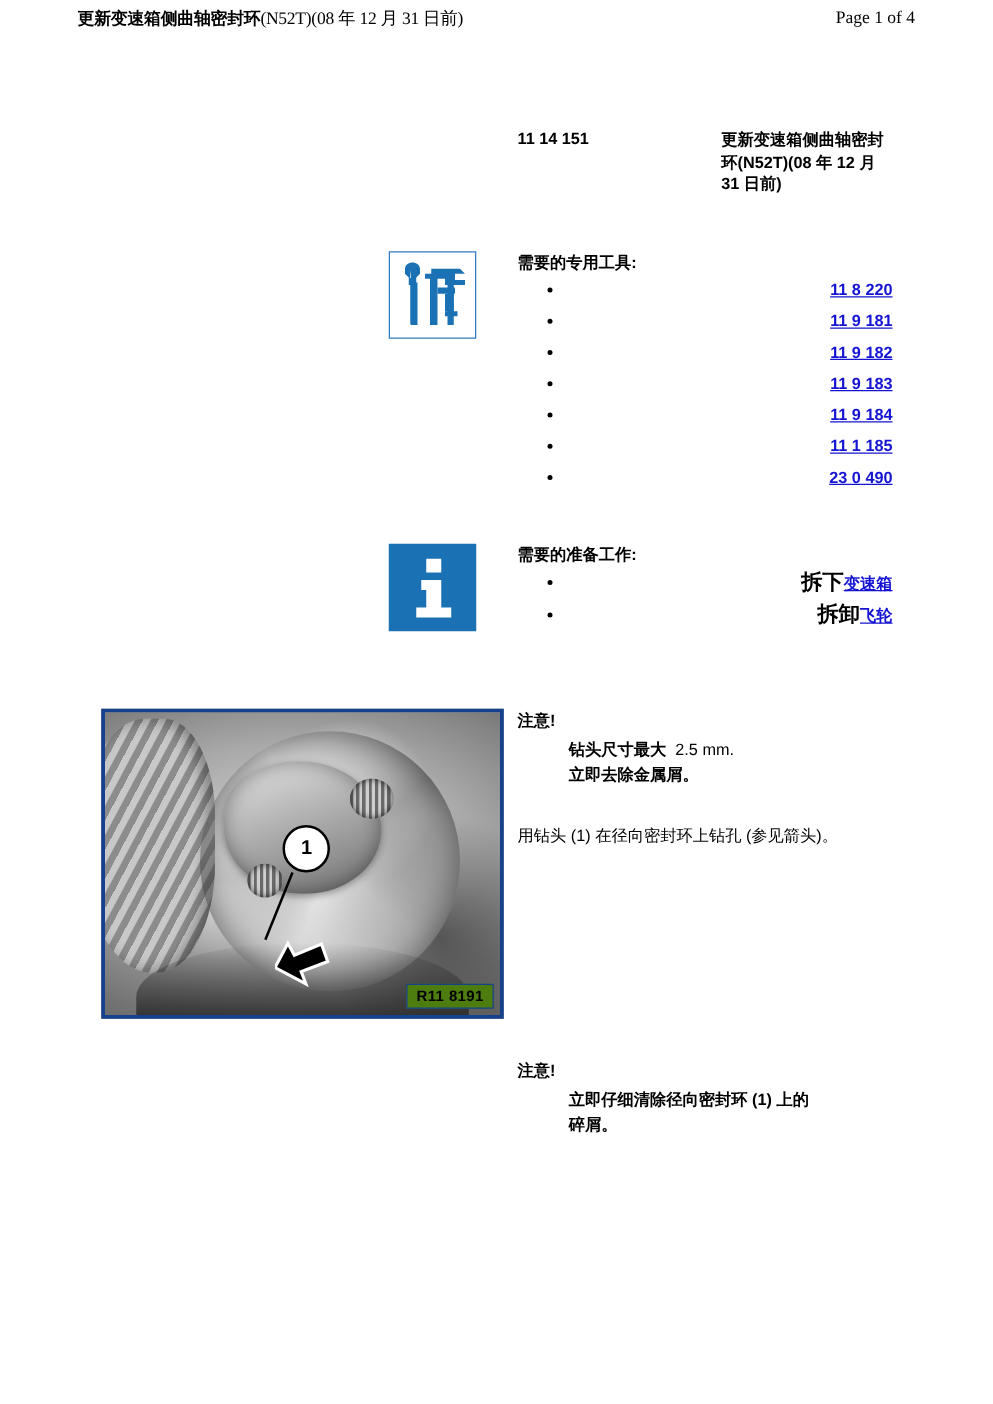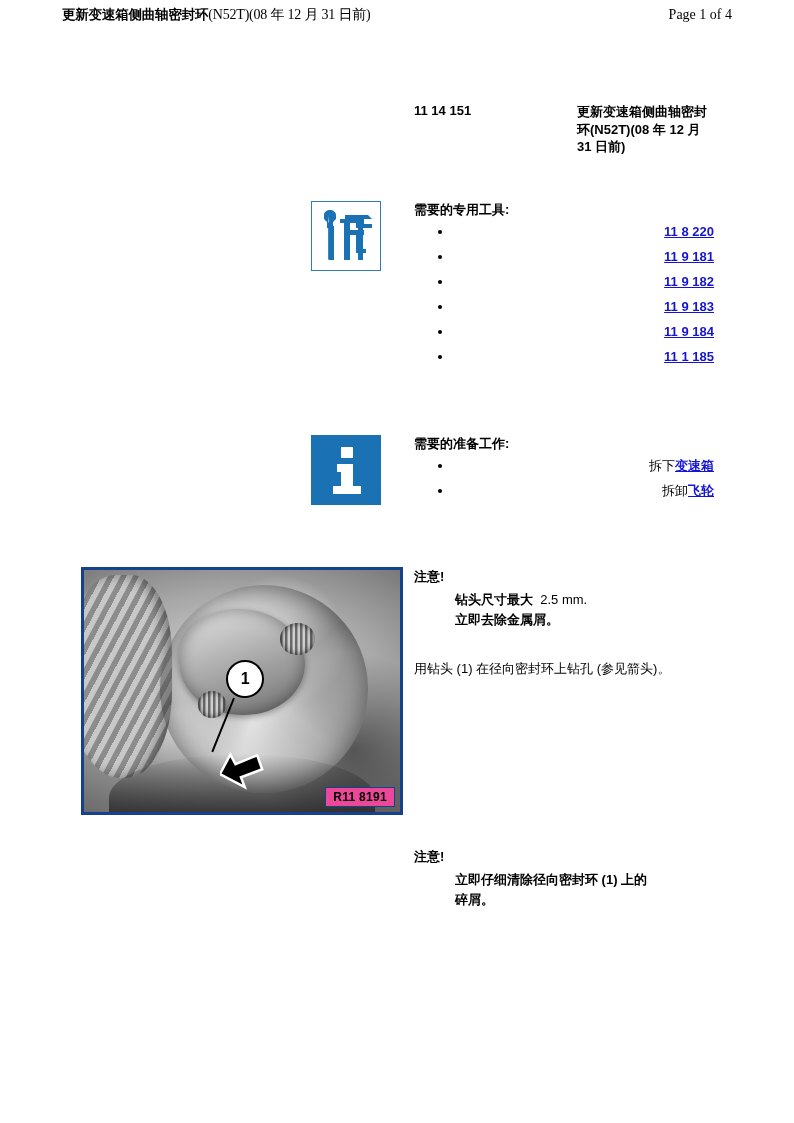--- a/index.html
+++ b/index.html
@@ -128,22 +128,22 @@
     border-radius: 50%;
     background: #000000;
   }
   a.doclink {
     color: #1414d2;
     text-decoration: underline;
     font-weight: bold;
     font-size: 13px;
   }
   .prep-item {
-    font-weight: normal;
-    font-size: 13px;
+    font-weight: bold;
+    font-size: 17px;
     color: #000000;
   }
 
   
   .figure {
     position: absolute;
     left: 81px;
     top: 567px;
     width: 322px;
     height: 248px;
@@ -247,21 +247,21 @@
     left: 43%;
     top: 72%;
     width: 0;
     height: 0;
   }
   .arrow-marker svg { display: block; }
   .figure-label {
     position: absolute;
     right: 5px;
     bottom: 5px;
-    background: #ec4899;
+    background: #4d7c0f;
     border: 1px solid #16418c;
     padding: 2px 7px;
     font-size: 12px;
     font-weight: bold;
     font-family: "Liberation Sans", sans-serif;
     letter-spacing: 0.3px;
   }
 
   
   .note-block {
@@ -326,20 +326,21 @@
   </div>
   <div class="section-body">
     <p class="section-heading">需要的专用工具:</p>
     <ul class="bullets">
       <li><a class="doclink" href="#">11 8 220</a></li>
       <li><a class="doclink" href="#">11 9 181</a></li>
       <li><a class="doclink" href="#">11 9 182</a></li>
       <li><a class="doclink" href="#">11 9 183</a></li>
       <li><a class="doclink" href="#">11 9 184</a></li>
       <li><a class="doclink" href="#">11 1 185</a></li>
+      <li><a class="doclink" href="#">23 0 490</a></li>
     </ul>
   </div>
 </div>
 
 <div class="section" style="left:311px; top:435px; width:400px;">
   <div class="icon-box icon-info">
     <svg width="70" height="70" viewBox="0 0 70 70" aria-hidden="true">
       <rect x="30" y="12" width="12" height="11" fill="#ffffff"></rect>
       <path d="M26 29 h16 v22 h8 v8 H22 v-8 h8 V37 h-4 z" fill="#ffffff"></path>
     </svg>

